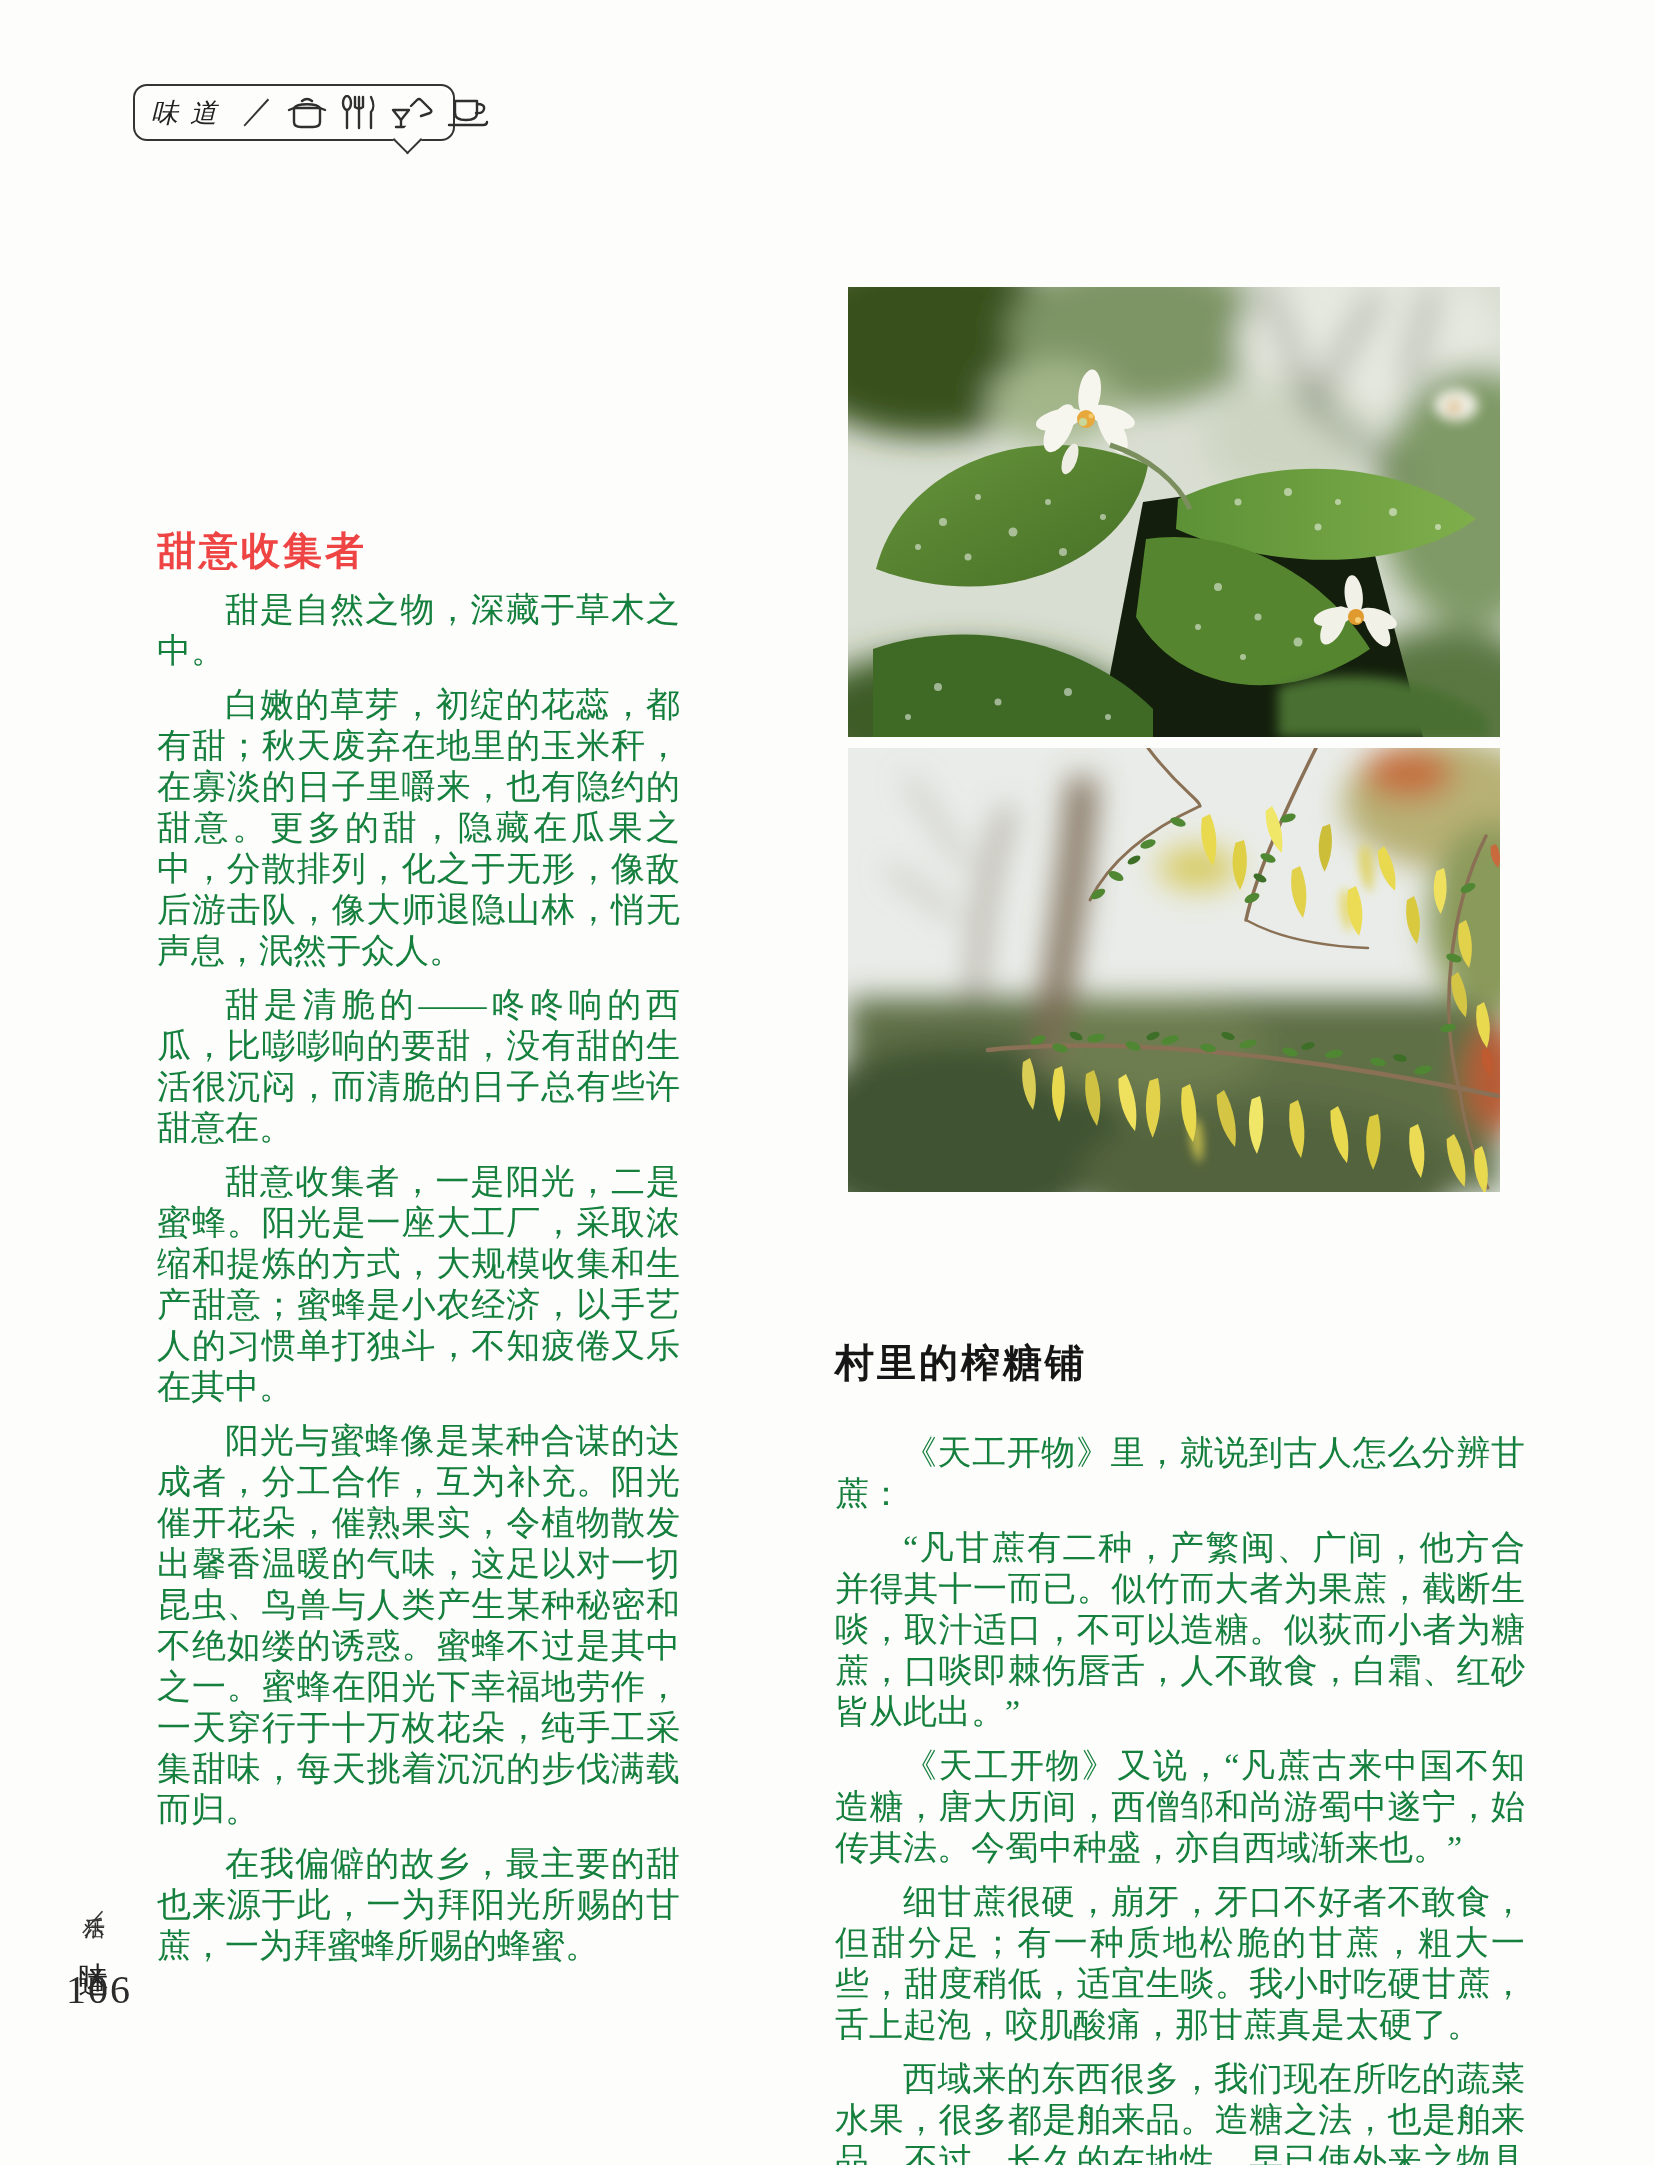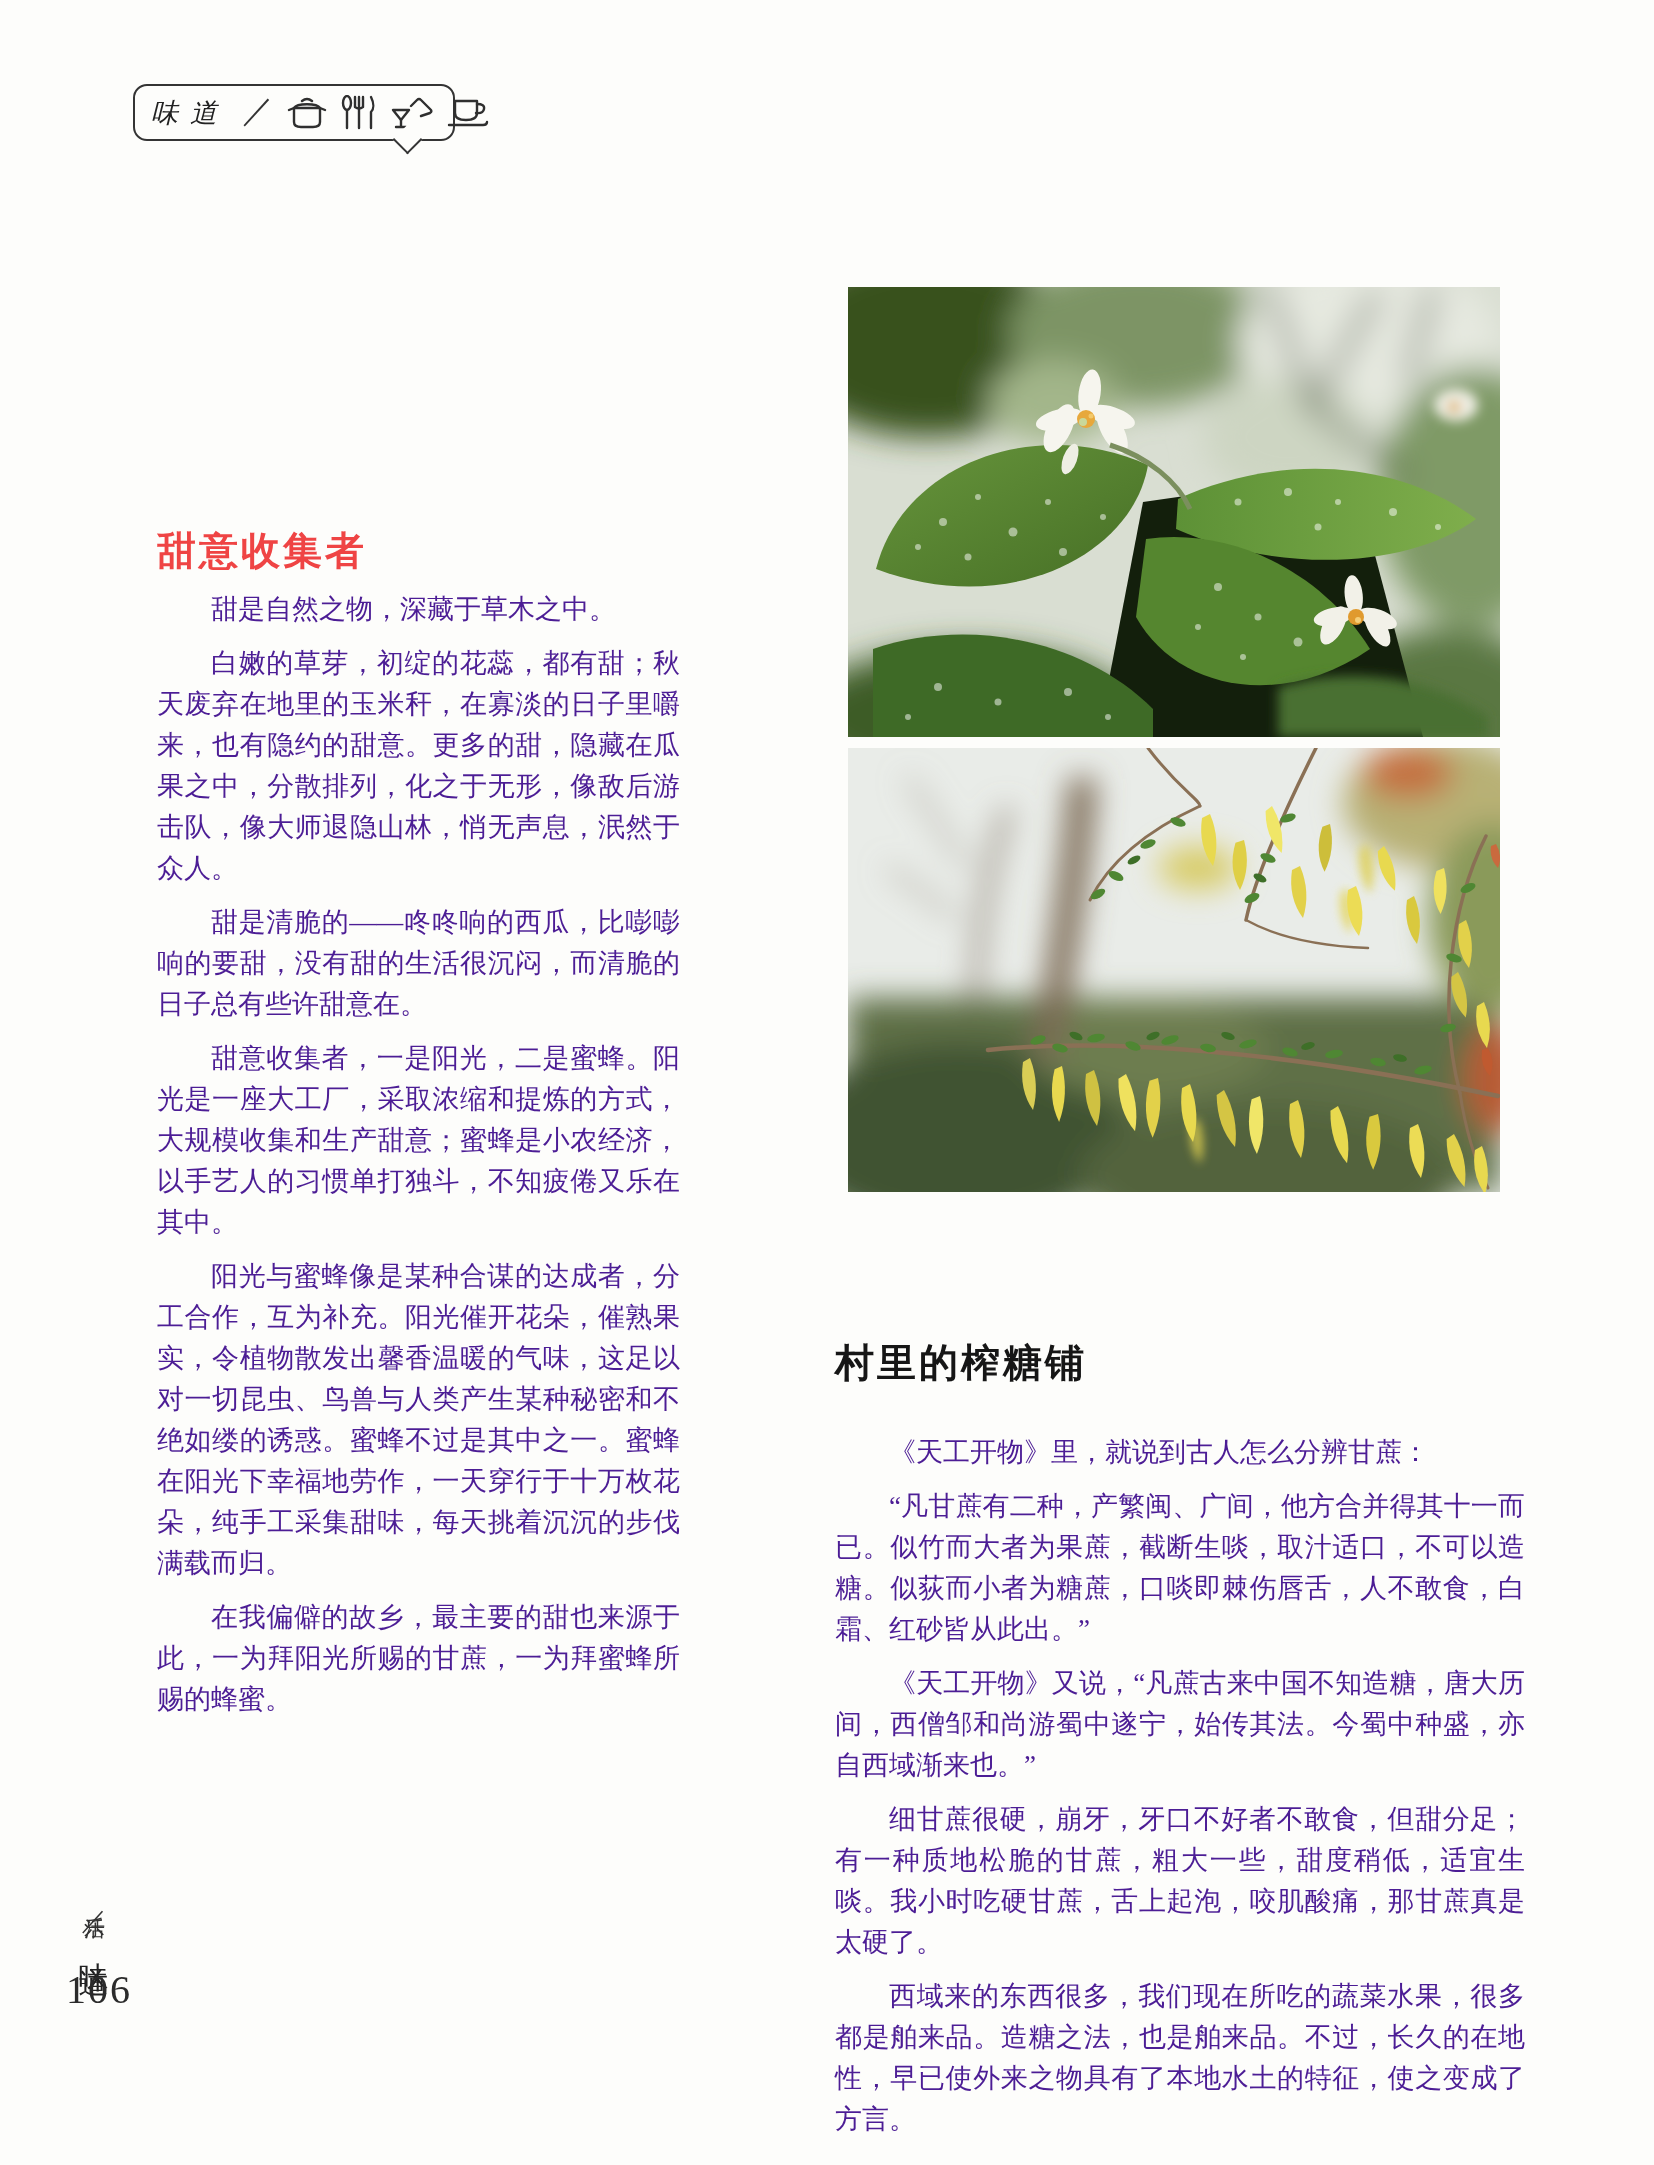--- a/index.html
+++ b/index.html
@@ -42,24 +42,24 @@
   
   .left-title{
     position:absolute;left:157px;top:492px;
     font-size:39px;font-weight:700;letter-spacing:3px;color:#ef4444;
   }
   .left-body{
     position:absolute;left:157px;top:589px;width:523px;
   }
   .left-body p,.right-body p{
     margin:0 0 13px 0;
-    font-size:27px;line-height:41px;
+    font-size:34px;line-height:41px;
     text-indent:2em;
     text-align:justify;
-    color:#4c1d95;
+    color:#15803d;
   }
   
   .photo{position:absolute;left:848px;width:652px;overflow:hidden;}
   .photo svg{display:block;width:100%;height:100%;}
   .photo1{top:287px;height:450px;}
   .photo2{top:748px;height:444px;}
   
   .right-title{
     position:absolute;left:835px;top:1304px;
     font-size:39px;font-weight:700;letter-spacing:3px;color:#161616;

